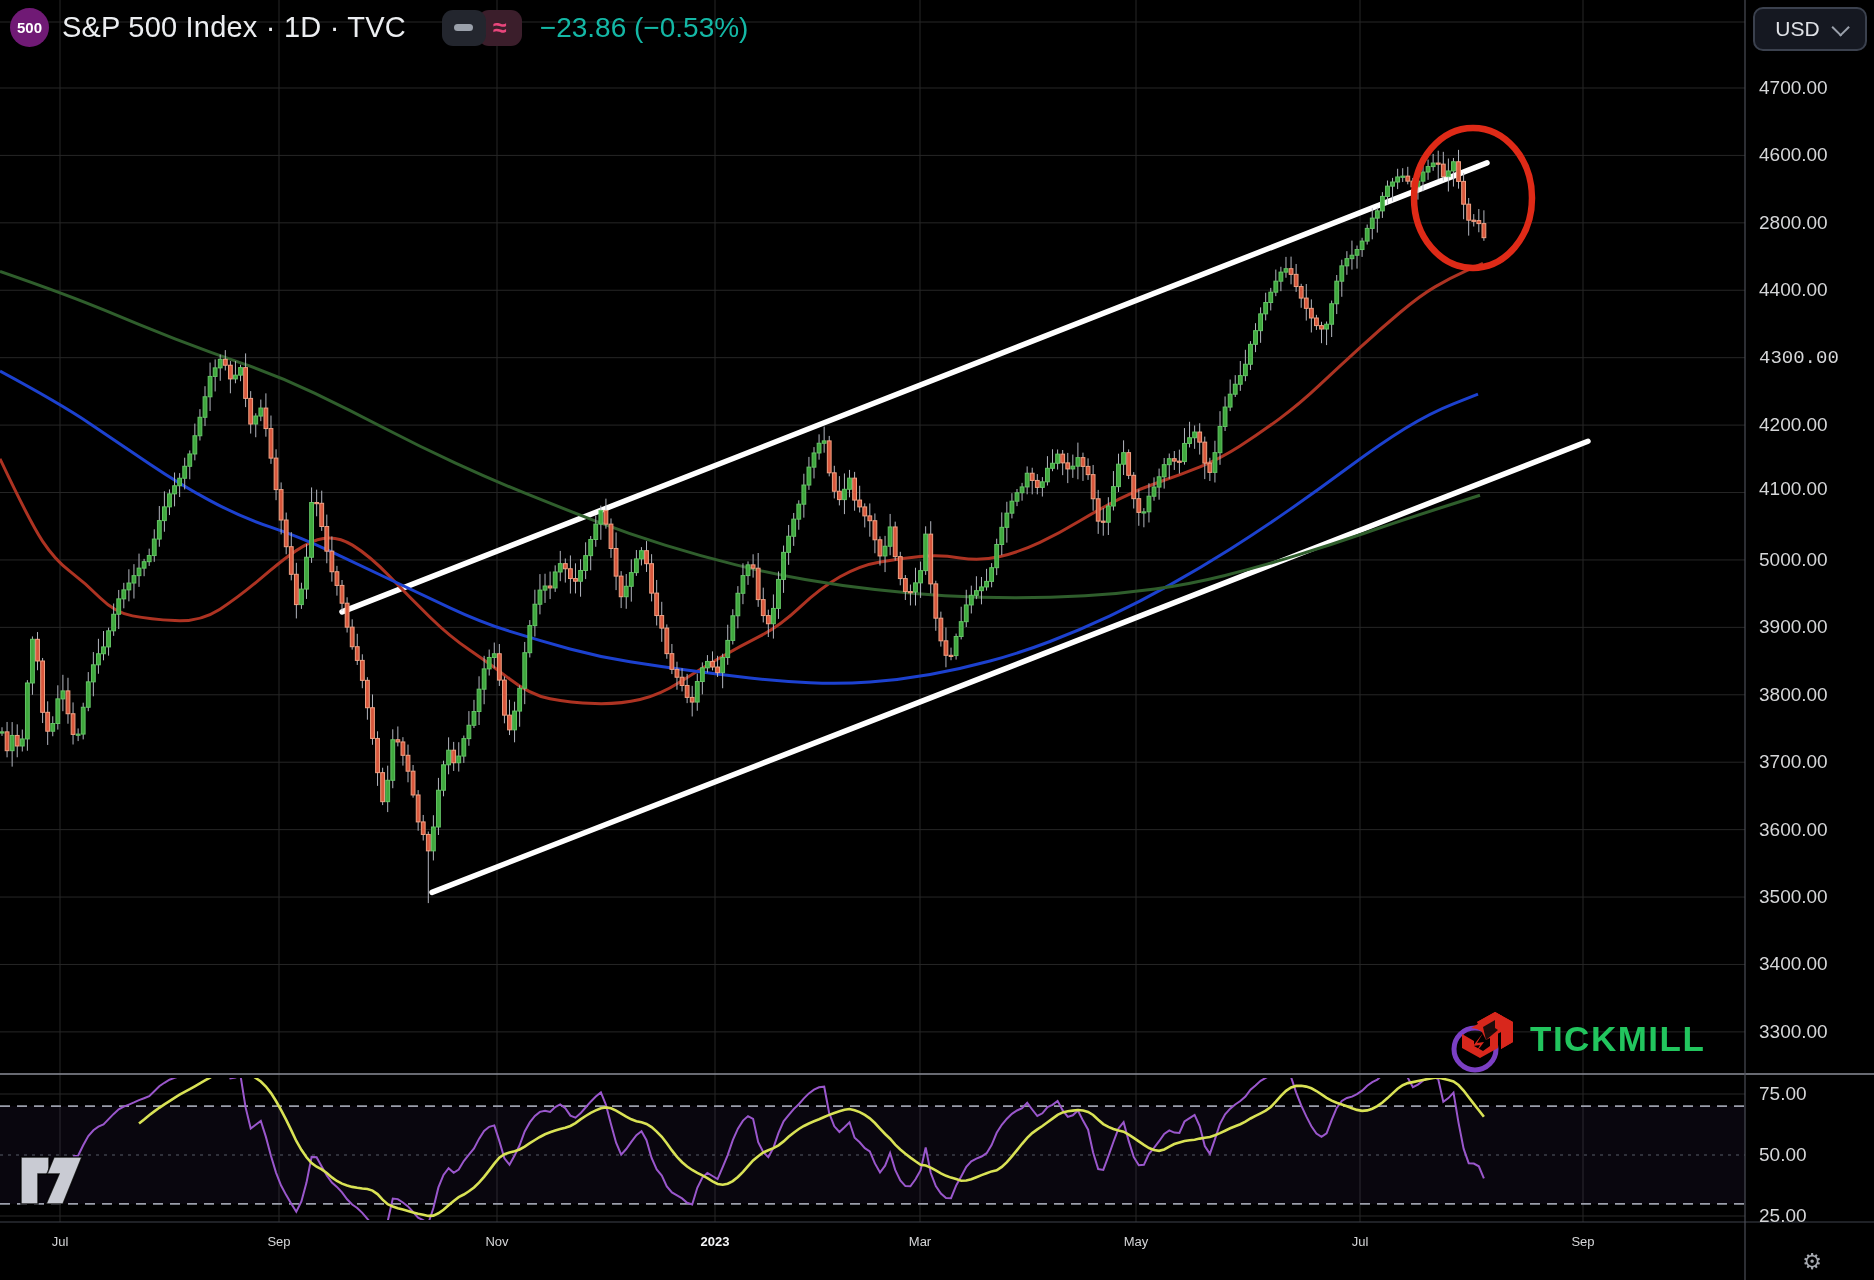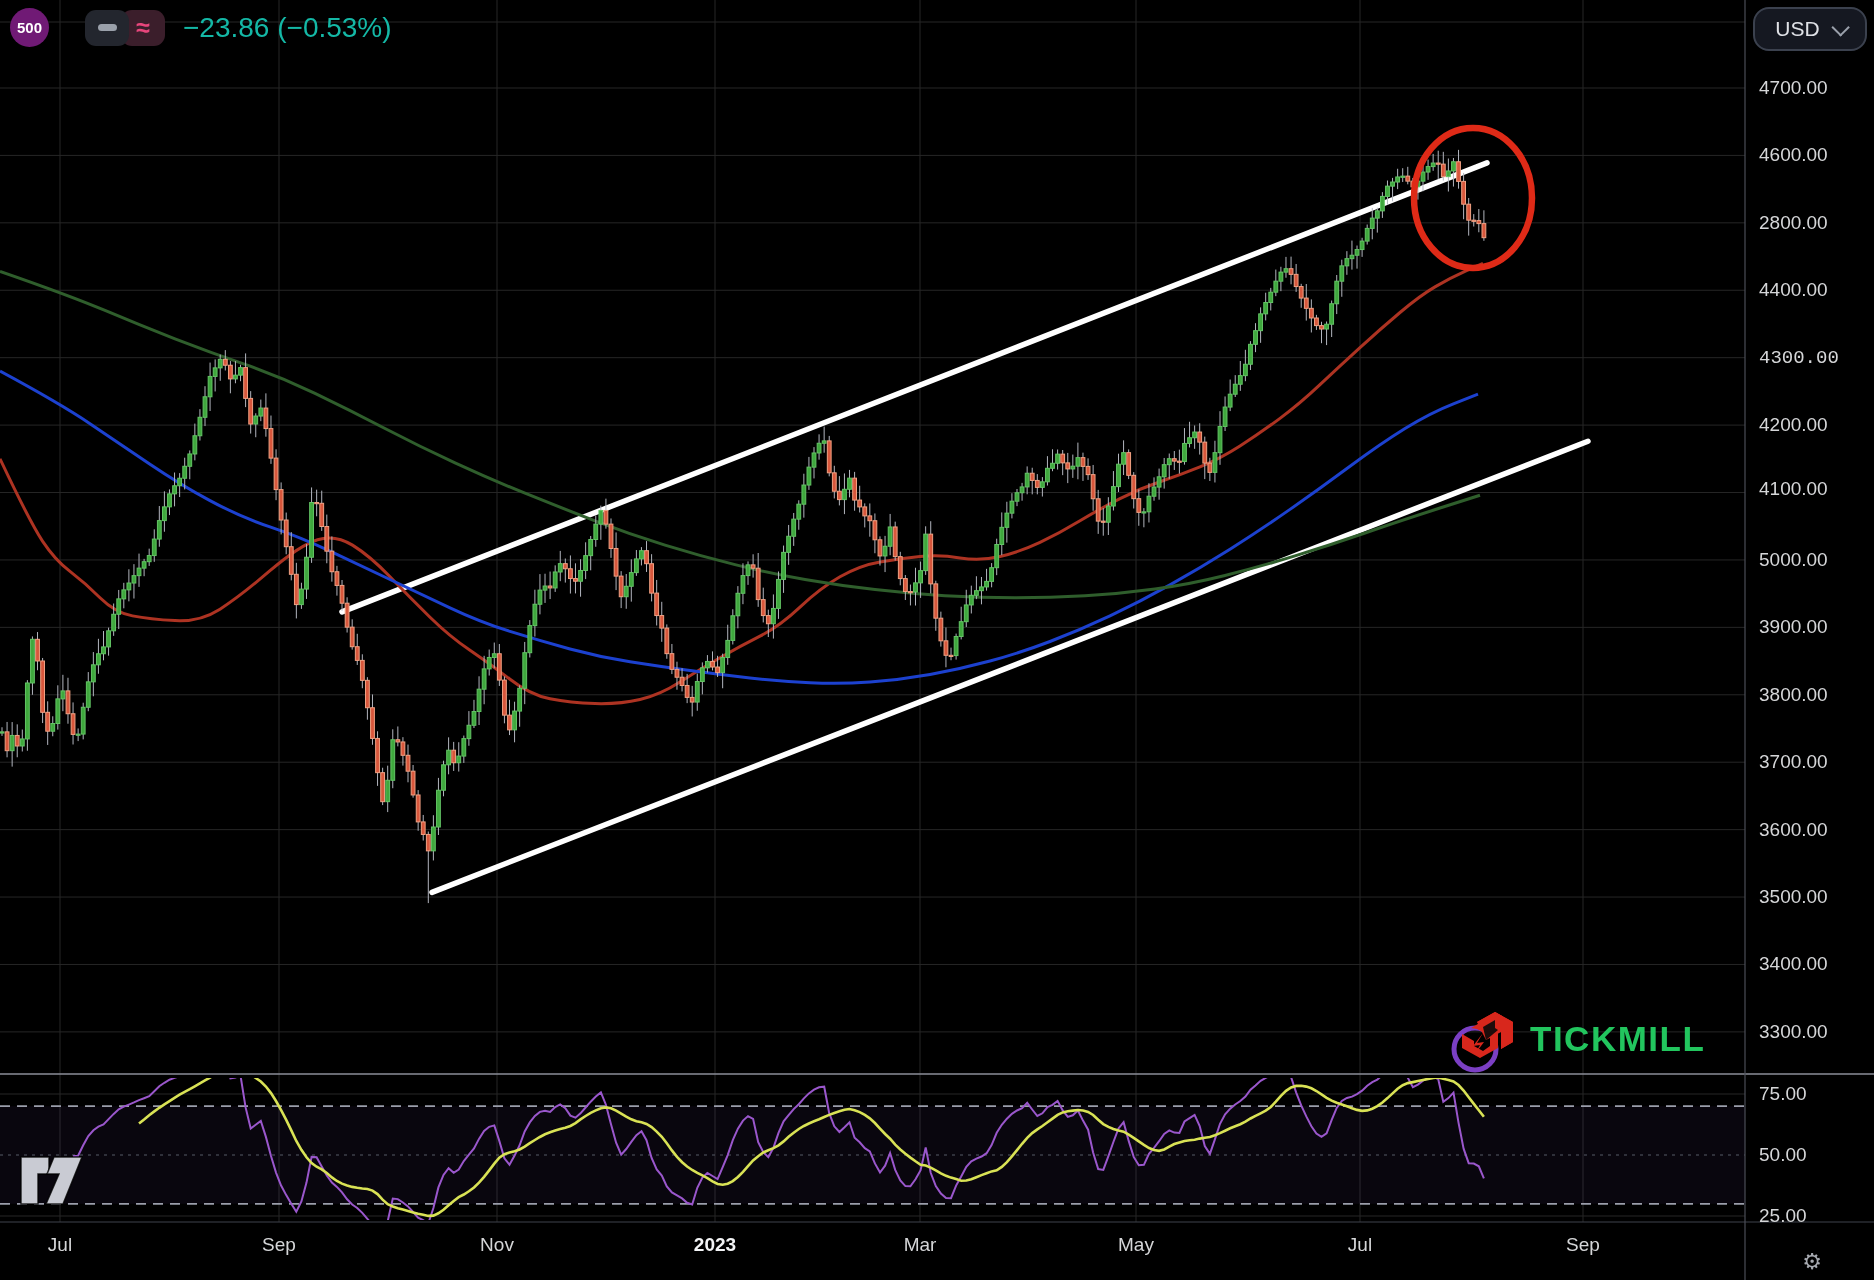--- a/index.html
+++ b/index.html
@@ -14,28 +14,28 @@
   .title{margin-left:13px;font-size:29px;font-weight:500;color:#eceef1;letter-spacing:.2px;white-space:nowrap;}
   .pills{display:flex;margin-left:36px;}
   .pill{width:44px;height:36px;border-radius:11px;display:flex;align-items:center;justify-content:center;}
   .pill-a{background:#23262e;z-index:1;}
   .pill-b{background:#3b1e2b;margin-left:-8px;}
   .dash-glyph{width:19px;height:7px;border-radius:4px;background:#9aa0aa;}
   .wave-glyph{color:#e8467c;font-size:25px;font-weight:700;line-height:1;}
   .change{margin-left:18px;font-size:28px;color:#14b8a6;white-space:nowrap;}
   
   .usd-btn{position:absolute;left:1753px;top:7px;width:114px;height:44px;box-sizing:border-box;
-           background:#151821;border:2px solid #3b414e;border-radius:16px;z-index:30;
+           background:#151821;border:2px solid #3b414e;border-radius:10px;z-index:30;
            display:flex;align-items:center;justify-content:center;gap:12px;cursor:pointer;}
   .usd-btn span{color:#dfe1e6;font-size:21px;}
   .chev{width:11px;height:11px;border-right:2px solid #9aa0ab;border-bottom:2px solid #9aa0ab;
         transform:rotate(45deg) translateY(-3px);}
   
   .price-tick,.rsi-tick{position:absolute;left:1759px;font-size:19px;color:#d5d6d8;line-height:22px;}
-  .time-tick{position:absolute;top:1234px;transform:translateX(-50%);font-size:19px;color:#d5d6d8;}
+  .time-tick{position:absolute;top:1234px;transform:translateX(-50%);font-size:13px;color:#d5d6d8;}
   .time-tick.bold{font-weight:700;color:#f3f4f6;}
   
   .tickmill{position:absolute;left:1450px;top:1004px;display:flex;align-items:center;z-index:20;}
   .tickmill .tk-text{margin-left:14px;color:#22c55e;font-size:35px;font-weight:800;letter-spacing:1.5px;}
   .tvwm{position:absolute;left:20px;top:1156px;display:flex;align-items:center;z-index:20;}
   .tvwm .tv-text{margin-left:14px;color:#c9cbd3;font-size:40px;font-weight:700;
                  text-shadow:0 0 8px rgba(0,0,0,.9),0 0 3px rgba(0,0,0,.9);}
   
   .gear{position:absolute;left:1796px;top:1246px;width:32px;height:32px;display:flex;
         align-items:center;justify-content:center;color:#a6a9b0;font-size:22px;cursor:pointer;z-index:30;}
@@ -708,20 +708,21 @@
     <div class="time-tick" style="left: 497px;">Nov</div>
     <div class="time-tick bold" style="left: 715px;">2023</div>
     <div class="time-tick" style="left: 920px;">Mar</div>
     <div class="time-tick" style="left: 1136px;">May</div>
     <div class="time-tick" style="left: 1360px;">Jul</div>
     <div class="time-tick" style="left: 1583px;">Sep</div>
   </div>
 
 <div class="hdr">
   <div class="badge">500</div>
+  <div class="title">S&amp;P 500 Index · 1D · TVC</div>
   <div class="pills">
     <div class="pill pill-a">
       <div class="dash-glyph"></div>
     </div>
     <div class="pill pill-b">
       <div class="wave-glyph">≈</div>
     </div>
   </div>
   <div class="change">−23.86 (−0.53%)</div>
 </div>

